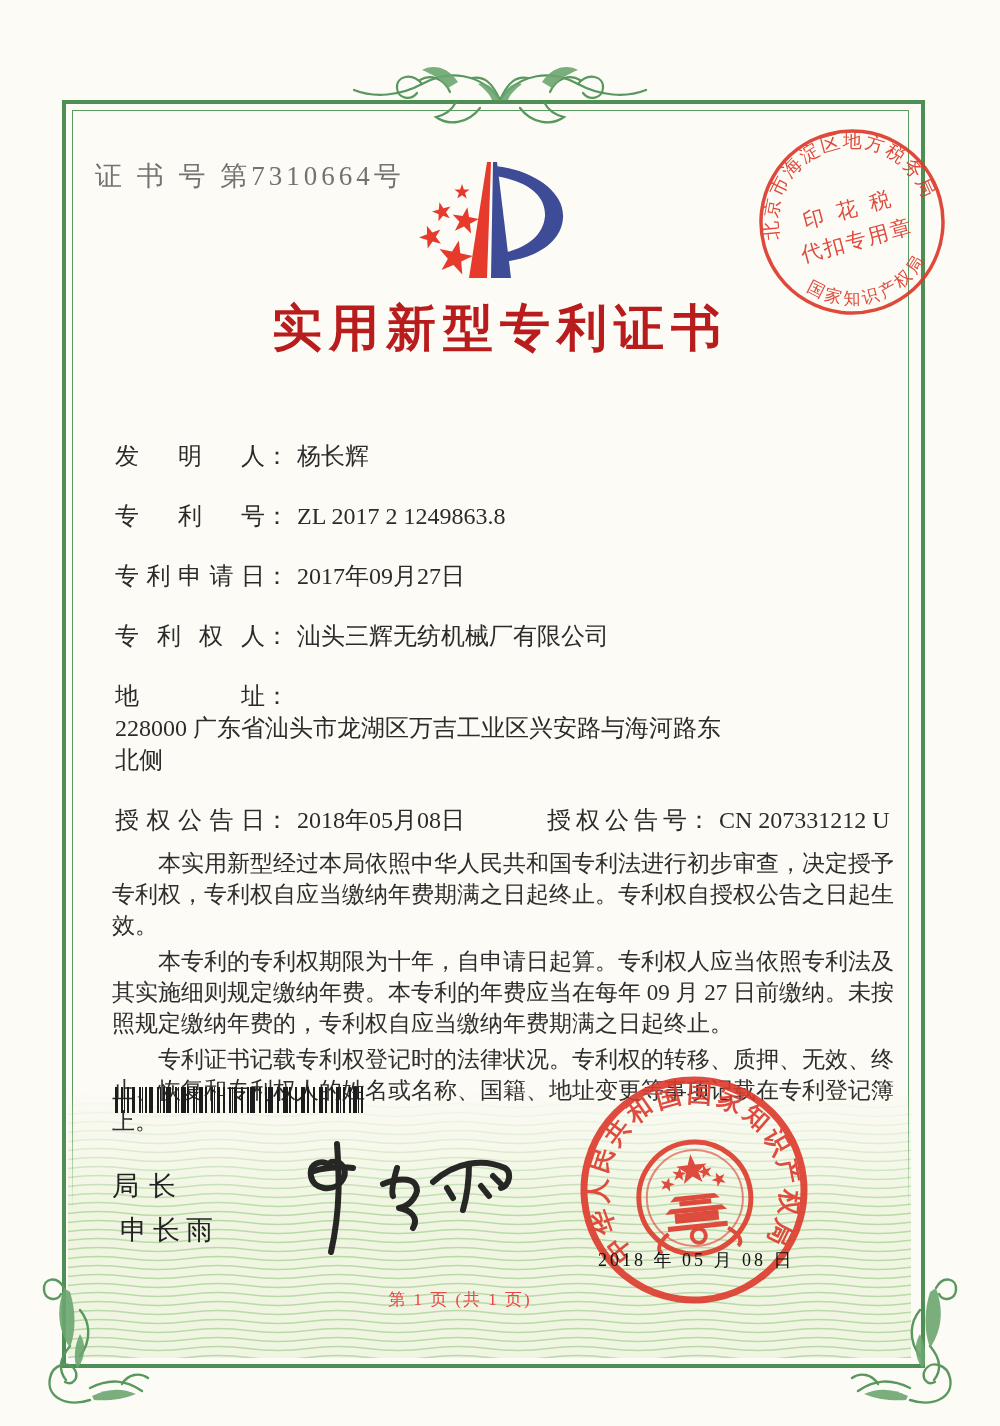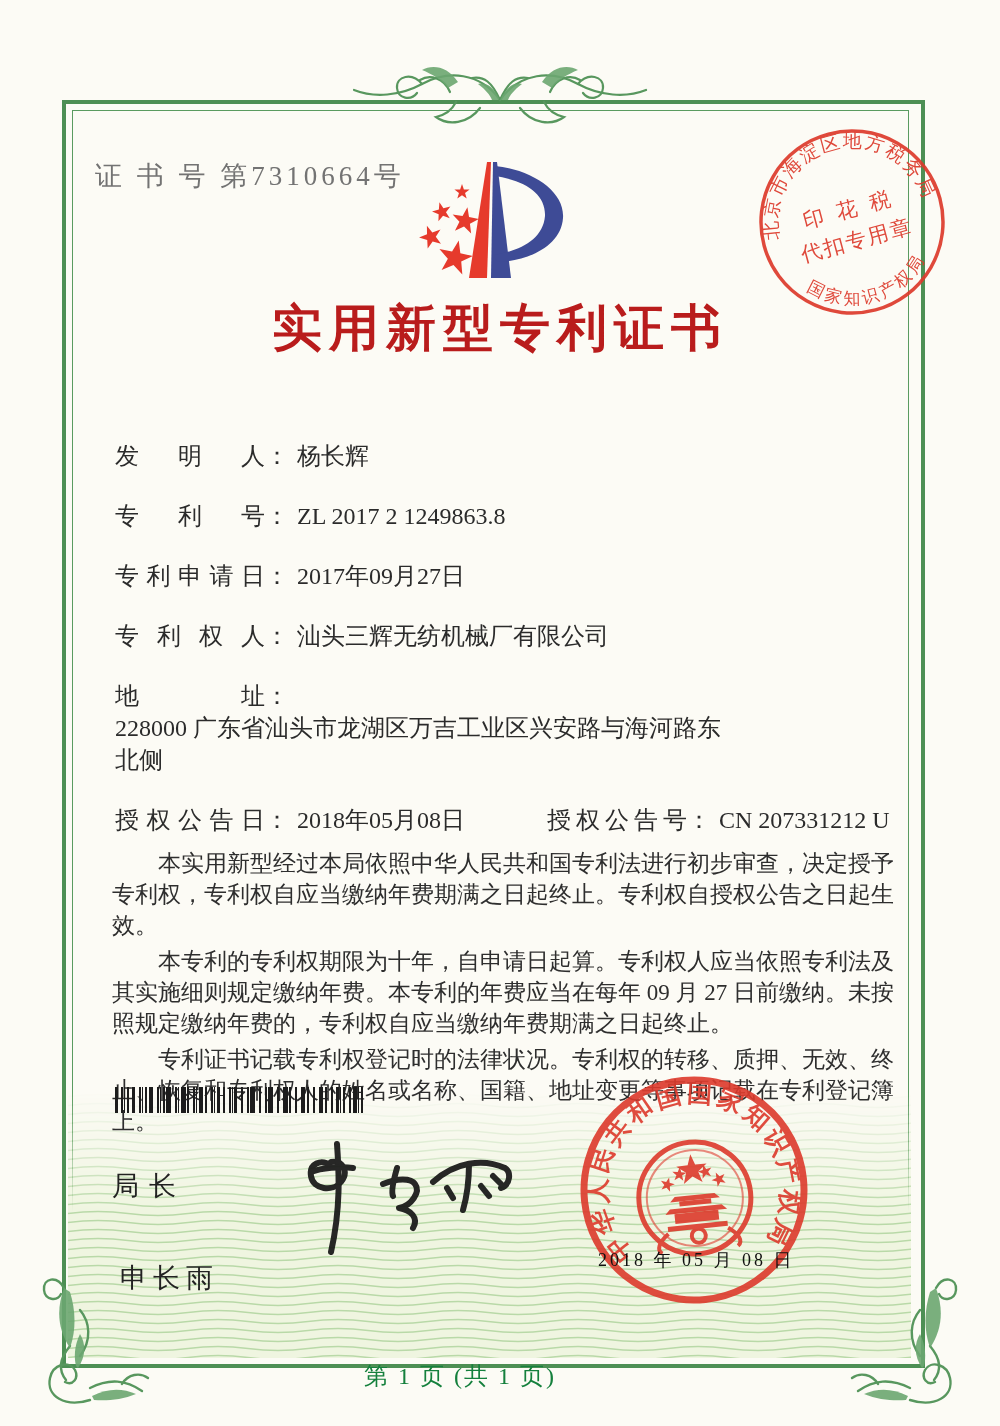--- a/index.html
+++ b/index.html
@@ -56,31 +56,31 @@
       repeating-linear-gradient(90deg,#1c1c1c 0 2px,transparent 2px 6px),
       repeating-linear-gradient(90deg,#1c1c1c 0 1px,transparent 1px 9px),
       repeating-linear-gradient(90deg,#1c1c1c 0 3px,transparent 3px 17px);
   }
   .director-label{
     position:absolute;left:112px;top:1168px;font-size:27px;letter-spacing:10px;
     font-family:"Liberation Sans","DejaVu Sans",sans-serif;color:#222;
   }
   .director-name{
     position:absolute;left:120px;top:1212px;font-size:27px;letter-spacing:6px;
-    font-family:"Liberation Sans","DejaVu Sans",sans-serif;color:#222;margin-top:48px;
+    font-family:"Liberation Sans","DejaVu Sans",sans-serif;color:#222;
   }
   .signature{position:absolute;left:265px;top:1138px;}
   .seal-bottom{position:absolute;left:576px;top:1072px;opacity:.9;}
   .seal-date{
     position:absolute;left:598px;top:1248px;z-index:5;
     font-size:18px;letter-spacing:3px;color:#101010;font-weight:500;
   }
   .footer{
-    position:absolute;left:0;top:1360px;width:920px;text-align:center;
-    font-size:24px;letter-spacing:2px;color:#15803d;
+    position:absolute;left:0;top:1288px;width:920px;text-align:center;
+    font-size:17px;letter-spacing:2px;color:#ef4444;
   }
   .ornament{position:absolute;}
   svg text{font-family:"Liberation Serif","DejaVu Serif",serif;}
 </style>
 </head>
 <body>
 
 <svg width="0" height="0" style="position:absolute" aria-hidden="true">
   <defs>
     <path id="star5" d="M0,-10 L2.35,-3.24 L9.51,-3.09 L3.8,1.24 L5.88,8.09 L0,4 L-5.88,8.09 L-3.8,1.24 L-9.51,-3.09 L-2.35,-3.24 Z"></path>

